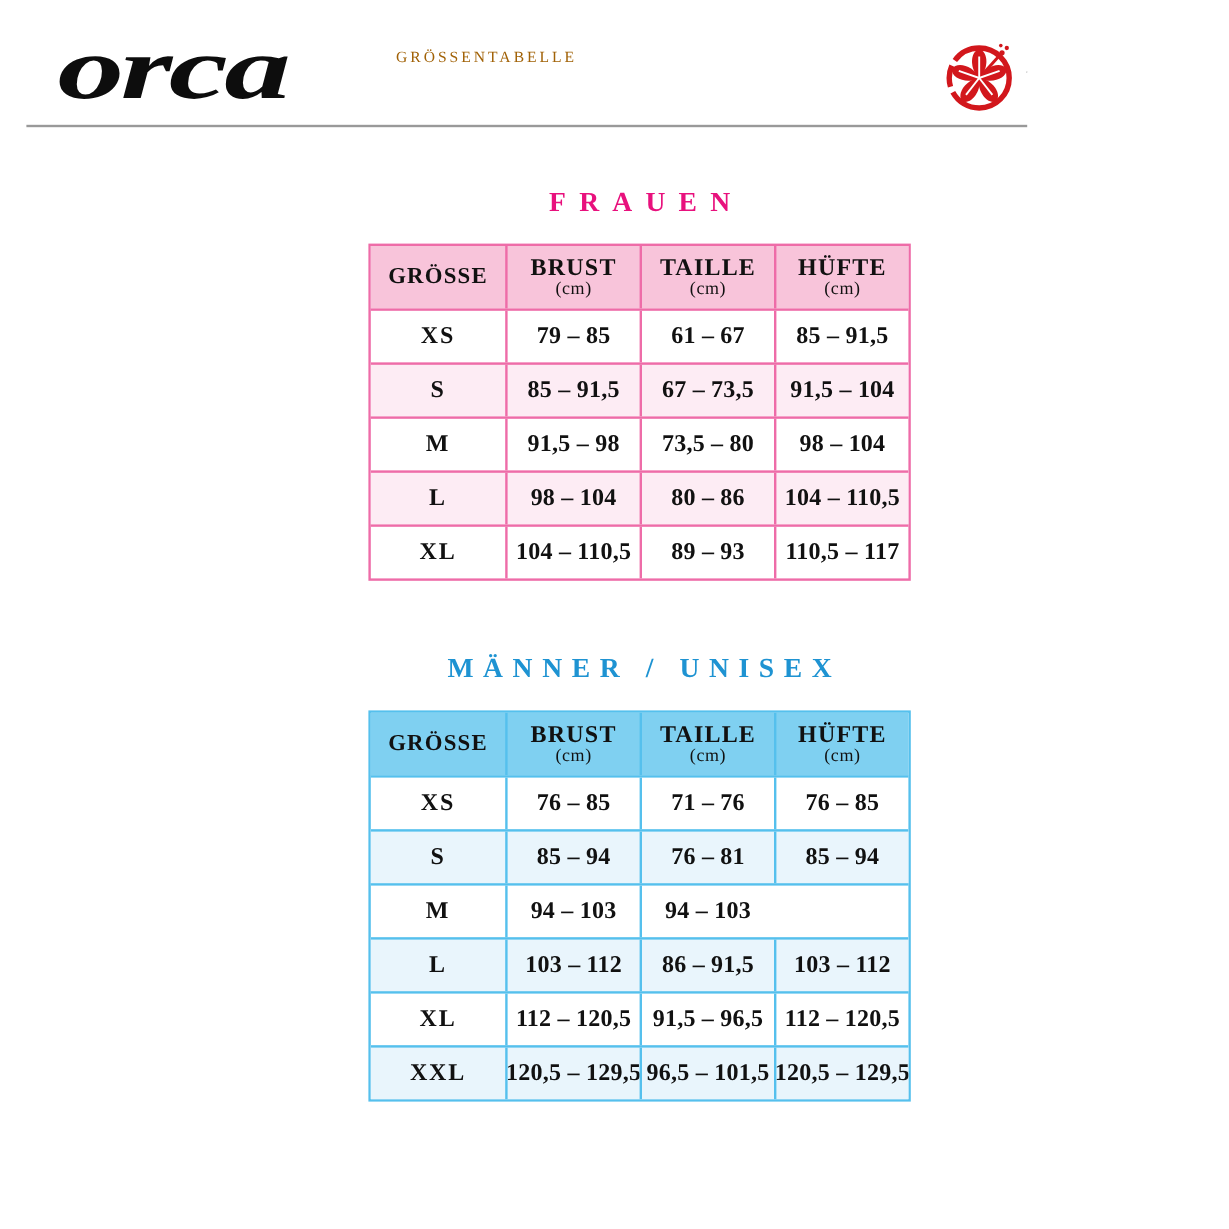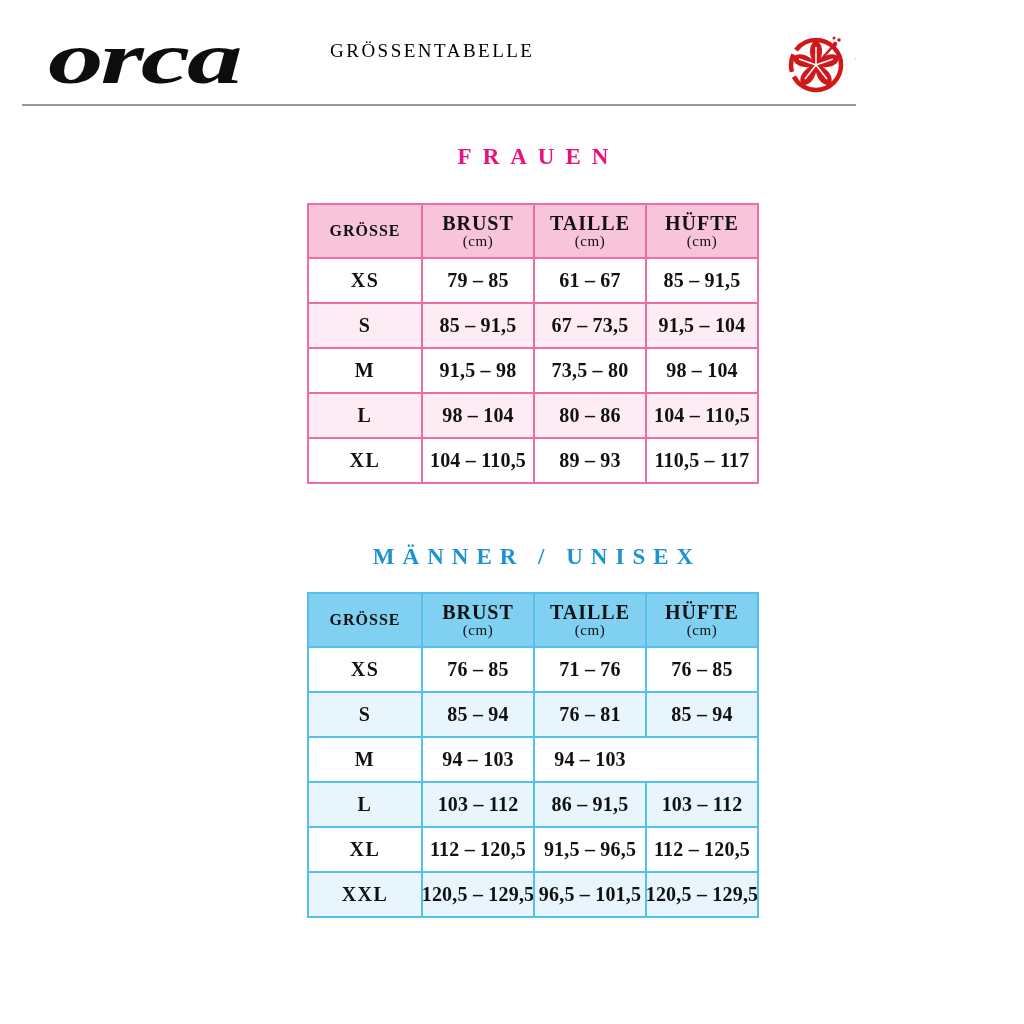--- a/index.html
+++ b/index.html
@@ -5,47 +5,47 @@
   html,body{margin:0;padding:0;background:#fff;}
   .page{position:relative;width:856px;height:1024px;background:#fff;overflow:hidden;
         font-family:Liberation Serif, serif;color:var(--text-black,#111);}
 
   
   .brand{position:absolute;left:48px;top:21px;font-size:74px;line-height:74px;
          font-weight:bold;font-style:italic;letter-spacing:-2px;
          transform:scaleX(1.5);transform-origin:left top;color:#0d0d0d;}
   .subtitle{position:absolute;left:330px;top:36px;}
   .subtitle .line1{font-size:19px;font-weight:bold;letter-spacing:1.5px;color:#141414;}
-  .subtitle .line2{font-size:19px;font-weight:normal;letter-spacing:2.5px;margin-top:4px;color:#000000;text-align:right;}
+  .subtitle .line2{font-size:13px;font-weight:normal;letter-spacing:2.5px;margin-top:4px;color:#a16207;text-align:right;}
   .partner{position:absolute;left:784px;top:31px;display:flex;align-items:center;}
   .partner svg{width:64px;height:64px;display:block;}
   .partner .pname{font-size:31px;color:var(--partner-gray,#8d8d8d);letter-spacing:0.5px;margin-left:7px;}
   .partner .ptld{font-size:15px;font-weight:bold;color:var(--partner-red,#d2171c);align-self:flex-end;margin:0 0 10px 2px;}
   .rule{position:absolute;left:22px;top:104px;width:980px;height:2px;background:var(--rule-gray,#999);}
 
   
   .section-title{position:absolute;left:307px;width:452px;text-align:center;
                  font-weight:bold;font-size:23px;white-space:nowrap;}
-  .title-frauen{top:144px;color:var(--pink-title,#e8117d);letter-spacing:11px;text-indent:11px;}
+  .title-frauen{top:156px;color:var(--pink-title,#e8117d);letter-spacing:11px;text-indent:11px;}
   .title-maenner{top:544px;color:var(--blue-title,#1e93d2);letter-spacing:8px;text-indent:8px;}
 
   
   .size-table{position:absolute;left:307px;width:452px;box-sizing:border-box;
               border:2px solid var(--b);background:#fff;}
   .theme-pink{--b:var(--pink-border,#ee6ca8);--hb:var(--pink-header,#f8c4da);--ab:var(--pink-alt,#fdecf4);}
   .theme-blue{--b:var(--blue-border,#55c0ed);--hb:var(--blue-header,#7fd0f1);--ab:var(--blue-alt,#e9f5fc);}
   .tbl-frauen{top:203px;}
   .tbl-maenner{top:592px;}
   .t-row{display:grid;grid-template-columns:repeat(4,1fr);height:45px;box-sizing:border-box;}
   .t-row + .t-row{border-top:2px solid var(--b);}
   .t-head{height:52px;background:var(--hb);}
   .r-alt{background:var(--ab);}
   .t-cell{display:flex;align-items:center;justify-content:center;overflow:hidden;}
   .t-cell + .t-cell{border-left:2px solid var(--b);text-align:right;}
-  .h-size{font-size:16px;font-weight:bold;letter-spacing:1px;}
+  .h-size{font-size:19px;font-weight:bold;letter-spacing:1px;}
   .h-col{flex-direction:column;line-height:1.05;}
   .h-label{font-size:20px;font-weight:bold;letter-spacing:1px;}
   .h-unit{font-size:15px;font-weight:normal;letter-spacing:0.5px;}
   .c-size{font-size:20px;font-weight:bold;letter-spacing:1.5px;}
   .c-val{font-size:20px;font-weight:bold;letter-spacing:0.2px;white-space:nowrap;}
 </style>
 </head>
 <body>
 
 <div class="page">

